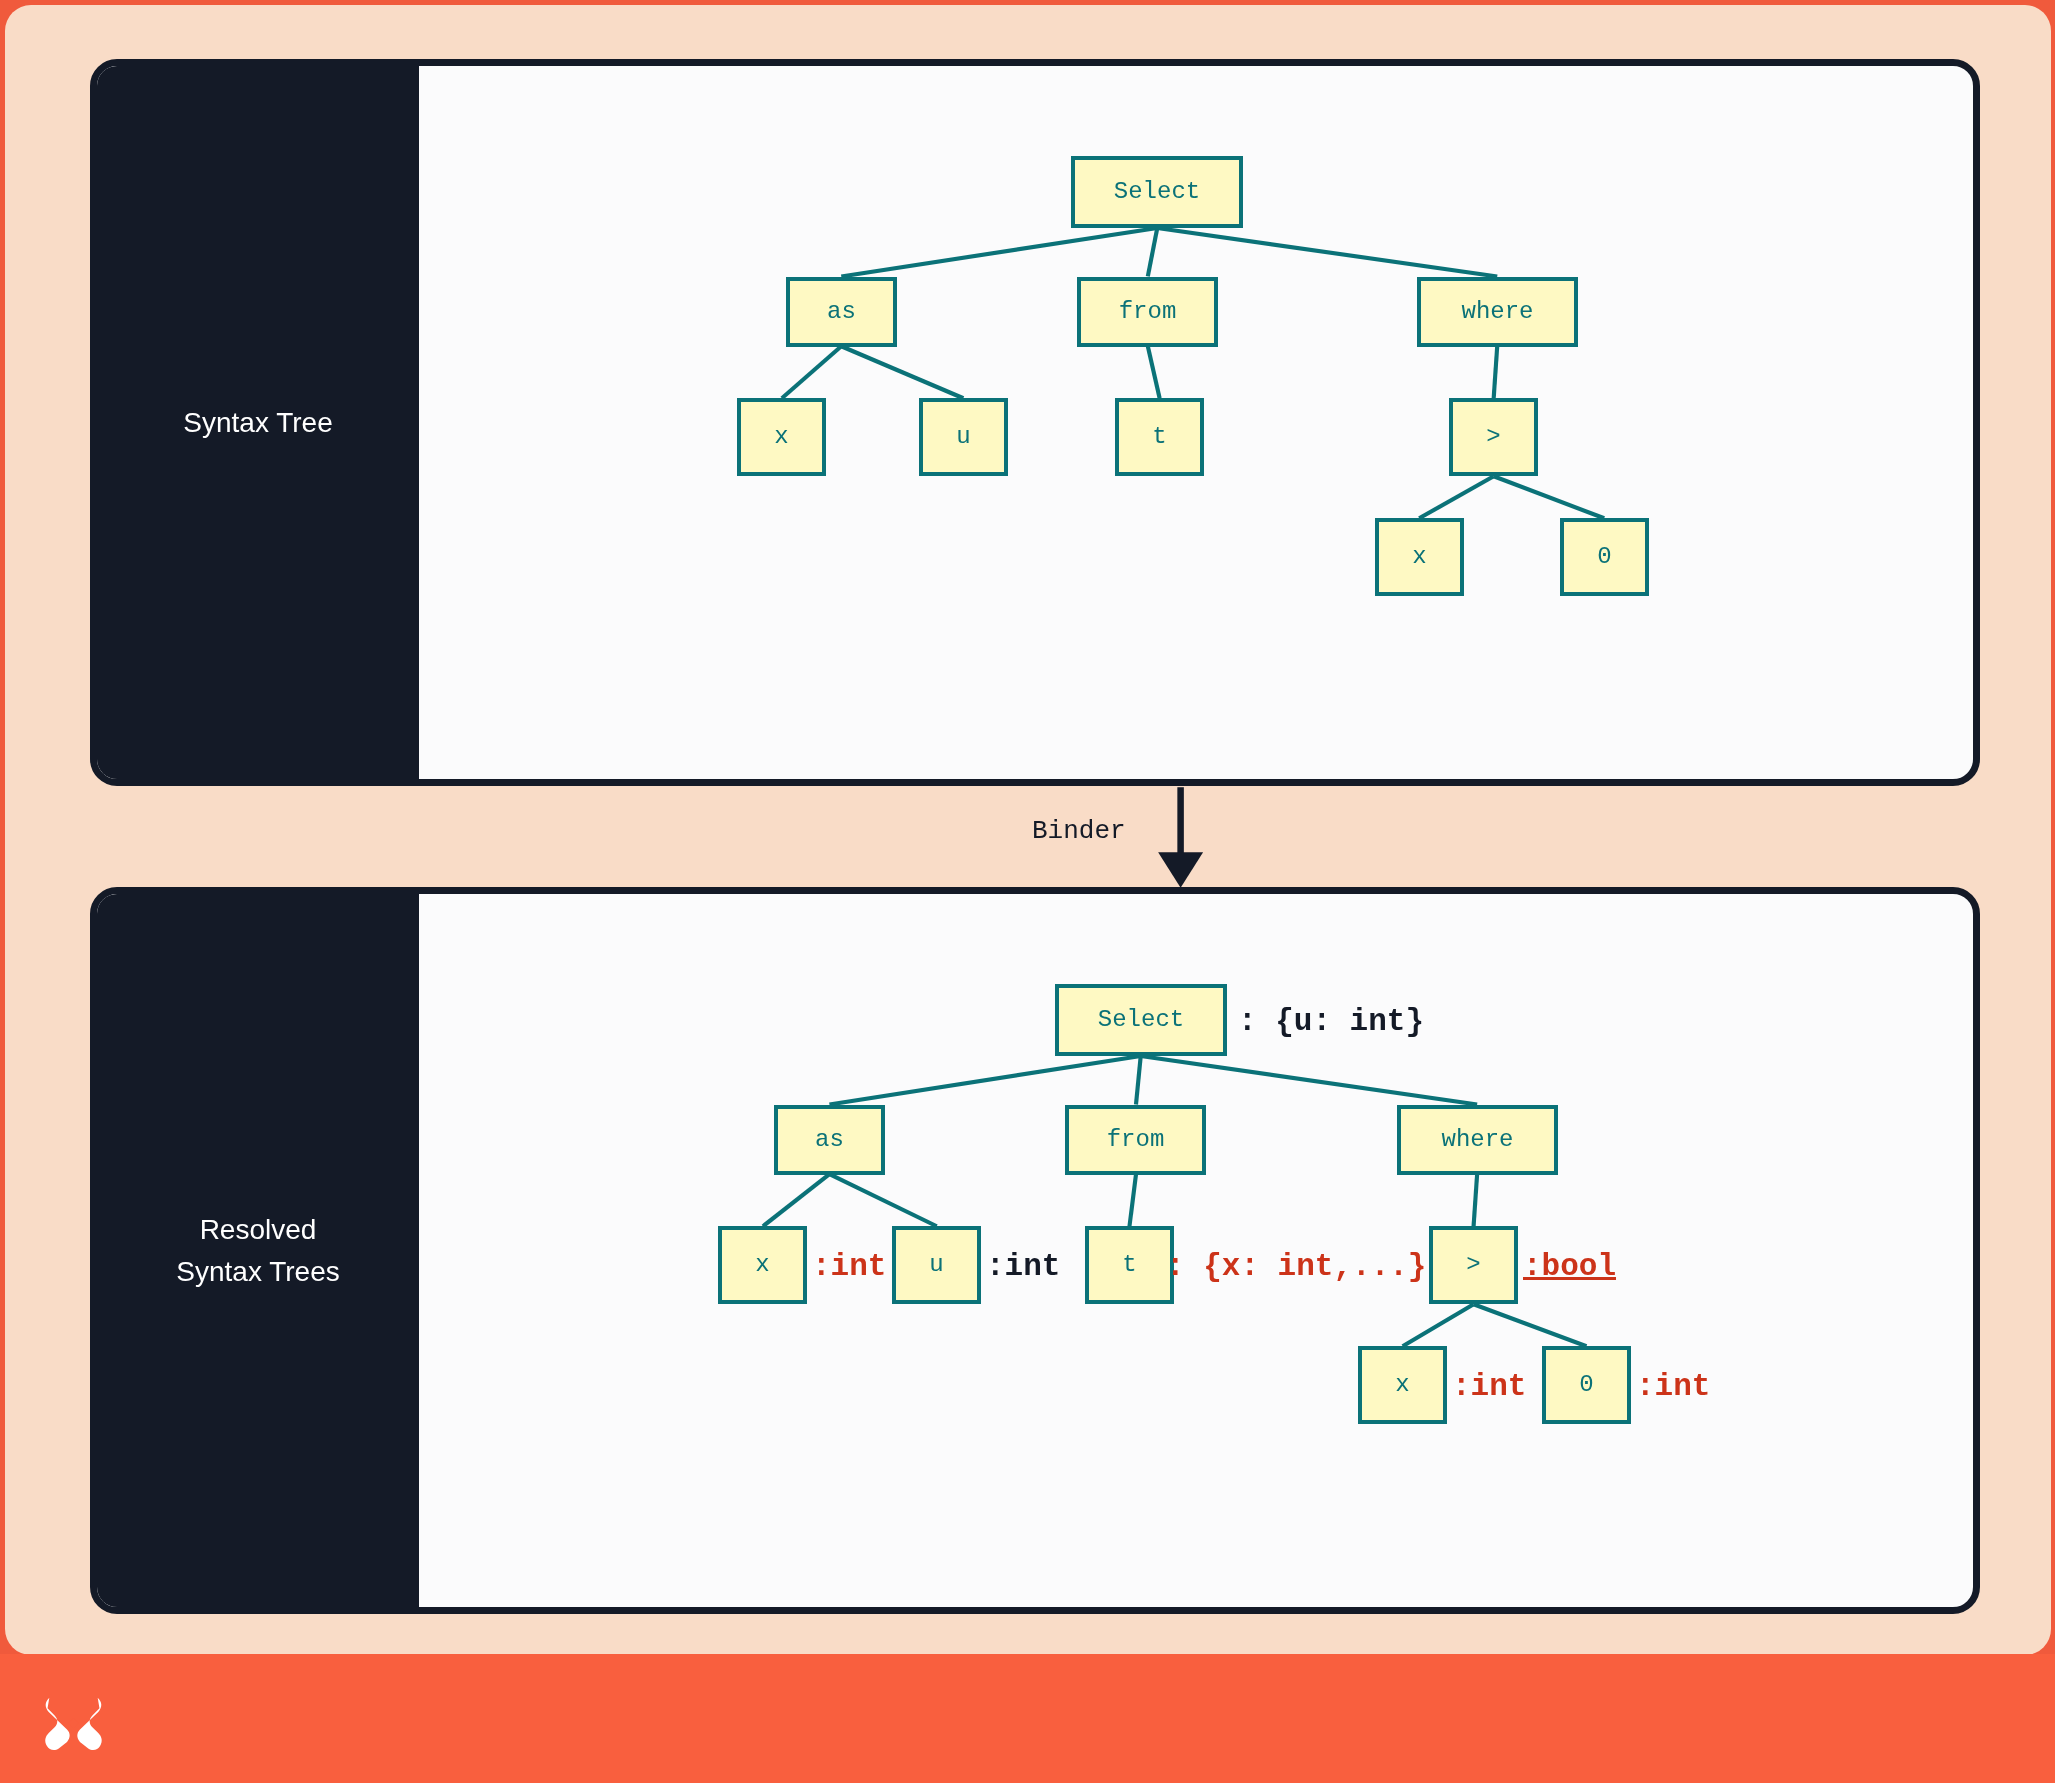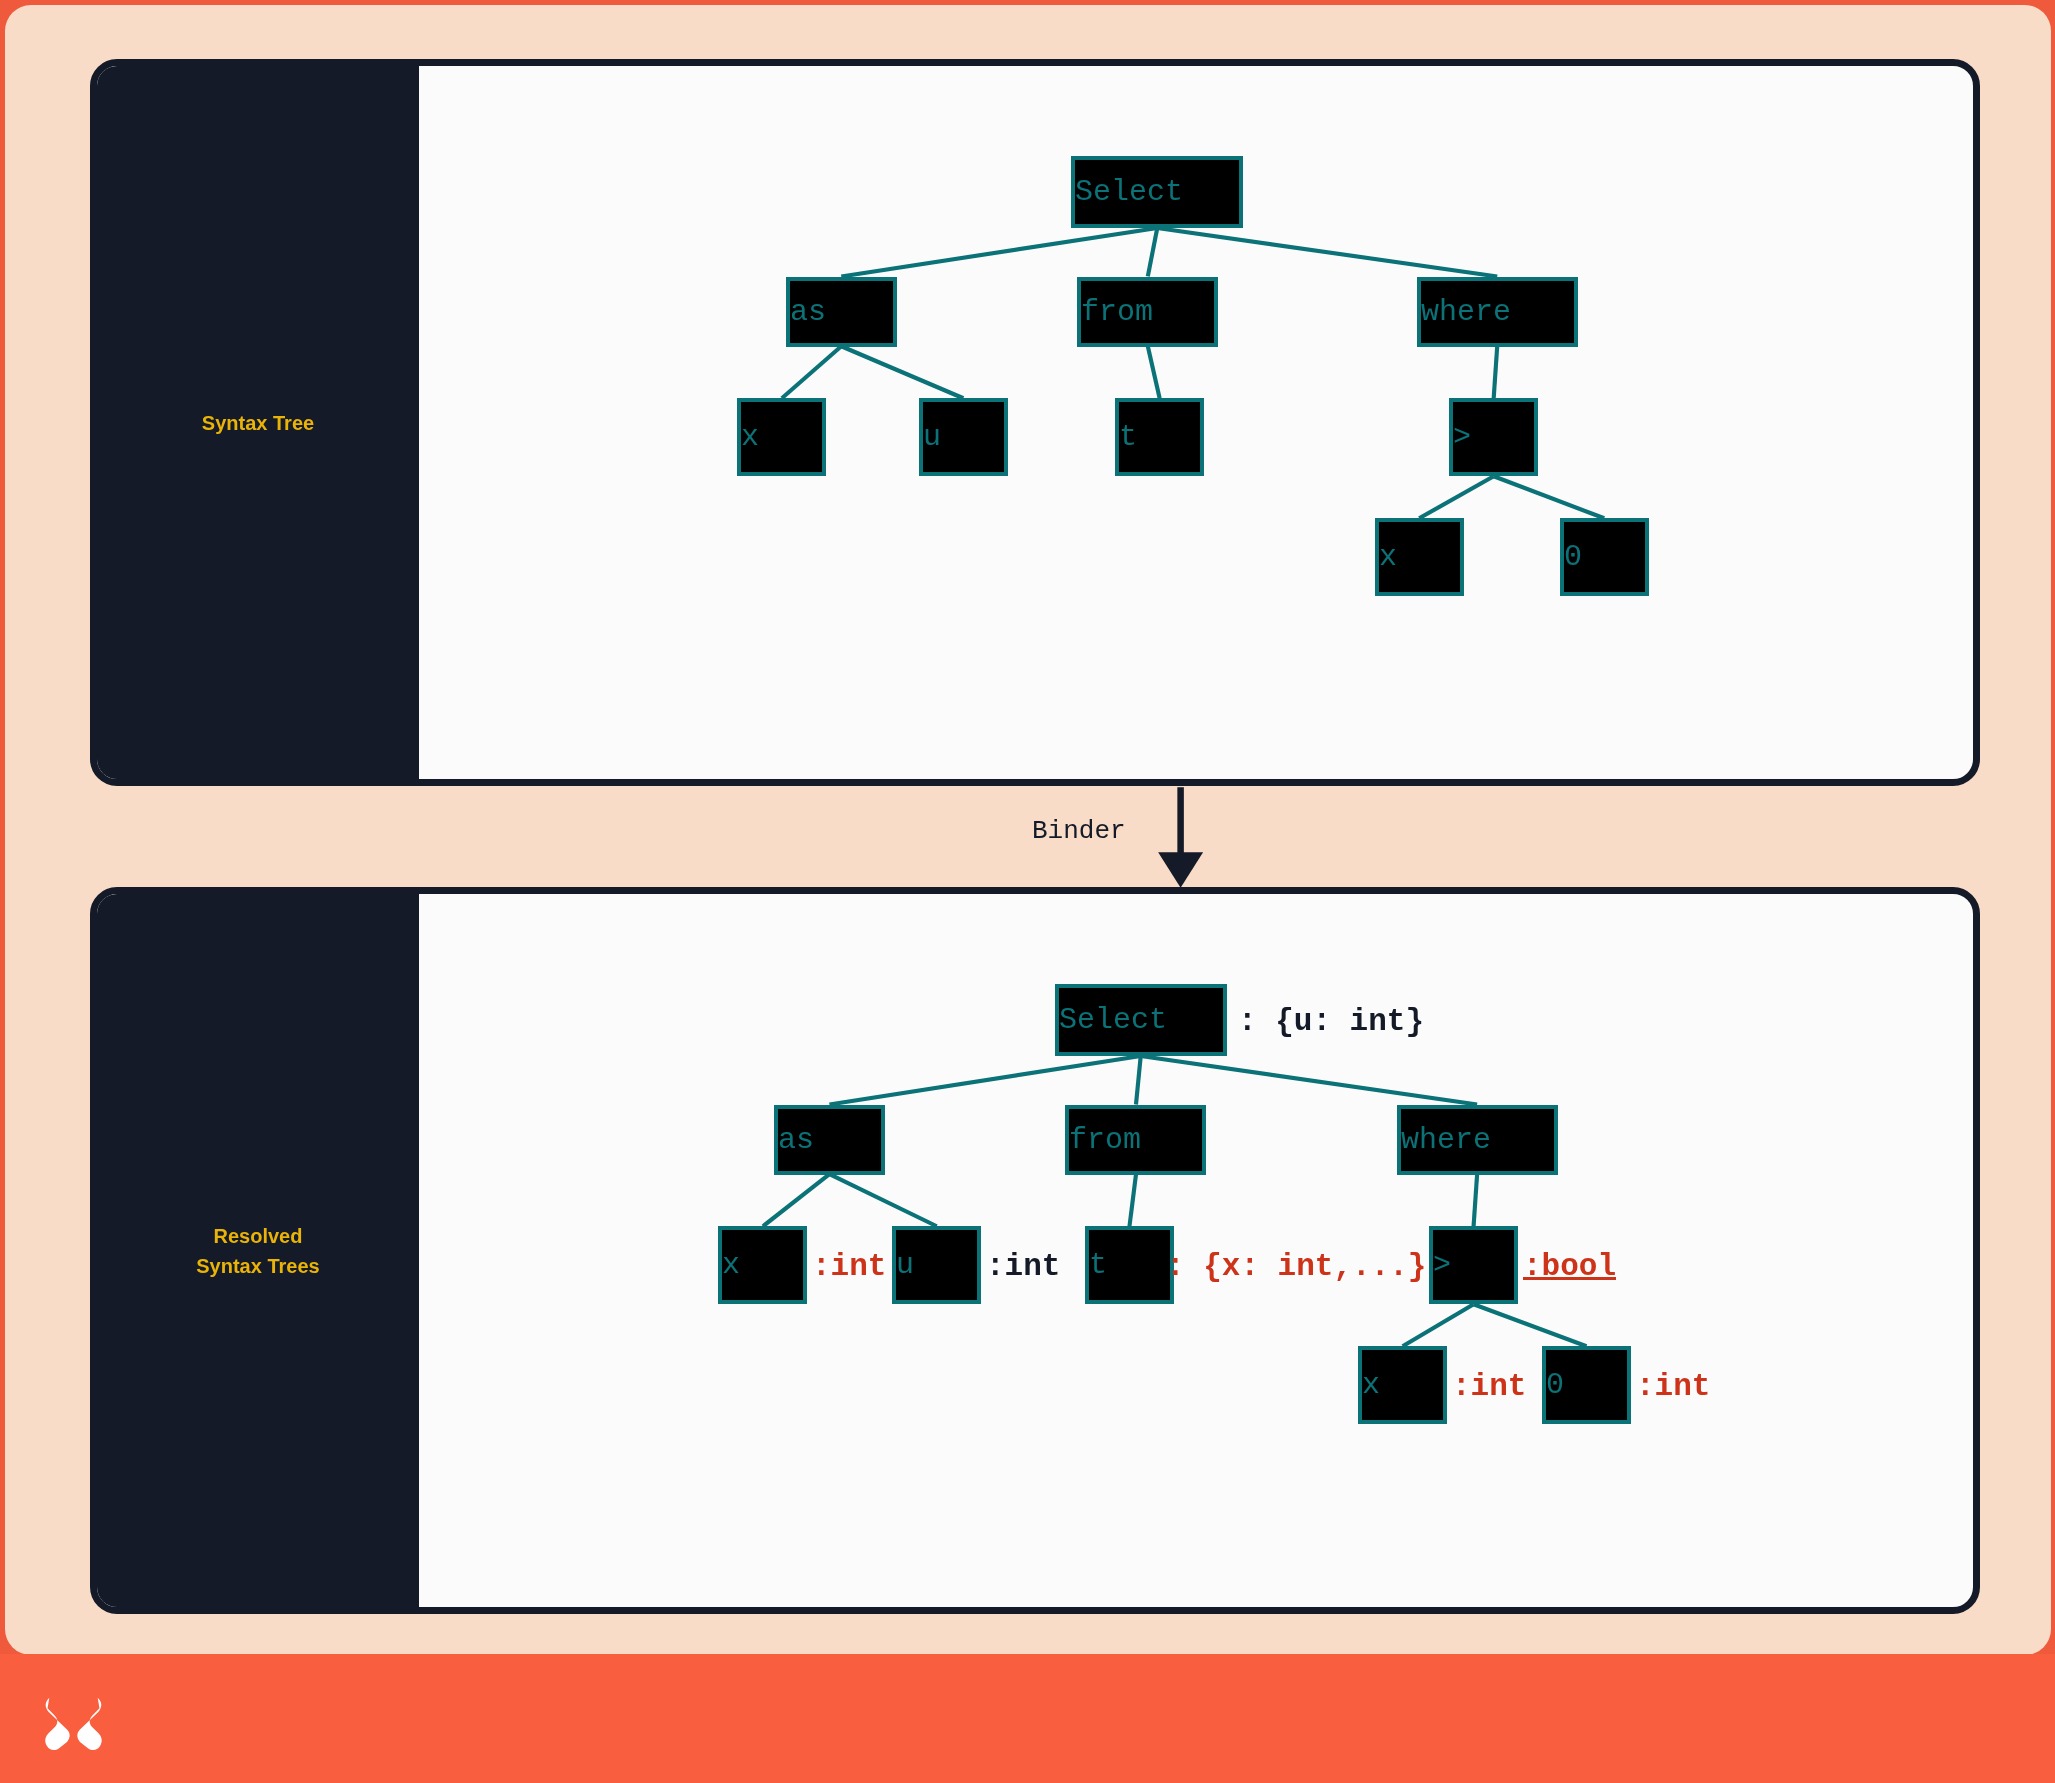--- a/index.html
+++ b/index.html
@@ -63,23 +63,23 @@
     left: 0;
     top: 0;
     width: 322px;
     height: 100%;
     background: #141A27;
     display: flex;
     align-items: center;
     justify-content: center;
   }
   .sidebar-label {
-    color: #eab308;
-    font-size: 20px;
-    font-weight: bold;
+    color: #ffffff;
+    font-size: 28px;
+    font-weight: normal;
     text-align: center;
     line-height: 1.5;
     font-family: "Liberation Sans", sans-serif;
     white-space: pre-line;
   }
 
   .panel-canvas {
     position: absolute;
     left: 322px;
     top: 0;
@@ -102,27 +102,27 @@
     font-family: "Liberation Mono", "DejaVu Sans Mono", monospace;
     font-size: 26px;
     color: #141A27;
     white-space: nowrap;
   }
 
   
   .node {
     position: absolute;
     border: 4.1px solid #0B7278;
-    background: #000000;
+    background: #fef9c3;
     display: flex;
     align-items: center;
-    justify-content: flex-start;
+    justify-content: center;
     color: #0B7278;
     font-family: "Liberation Mono", "DejaVu Sans Mono", monospace;
-    font-size: 30px;
+    font-size: 24px;
     line-height: 1;
     z-index: 3;
   }
 
   .annot {
     position: absolute;
     font-family: "Liberation Mono", "DejaVu Sans Mono", monospace;
     font-size: 31px;
     font-weight: bold;
     white-space: nowrap;

